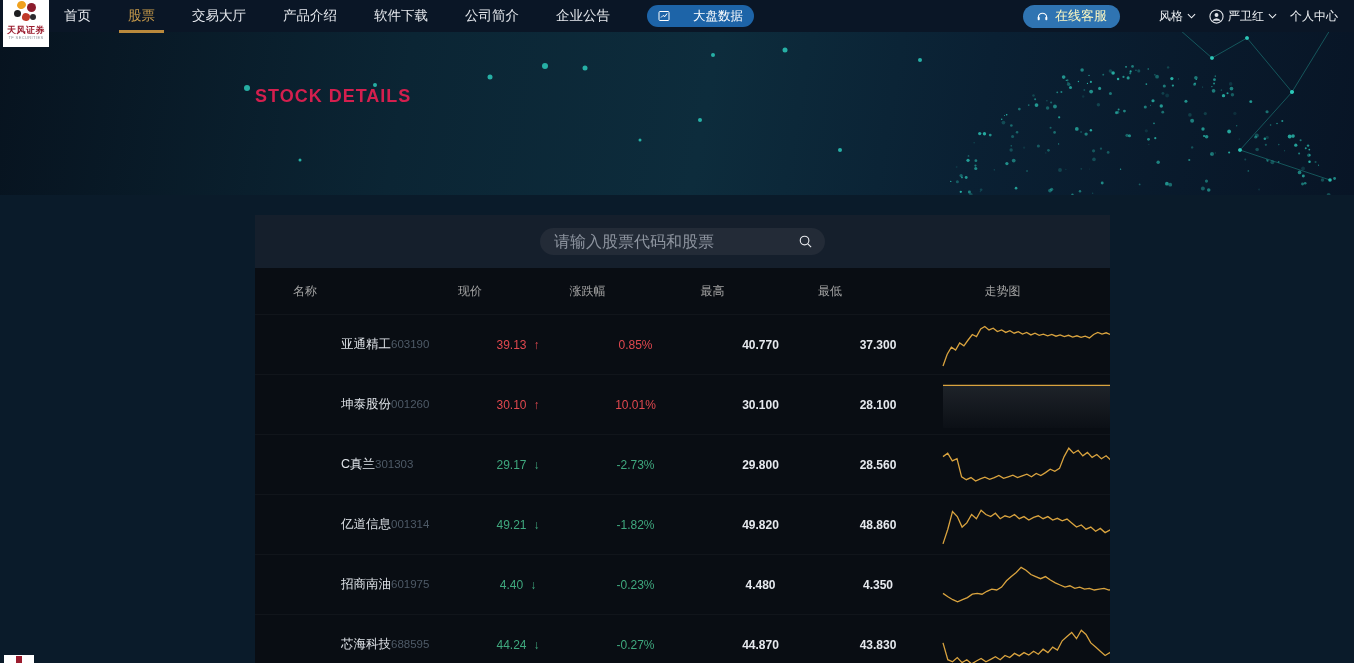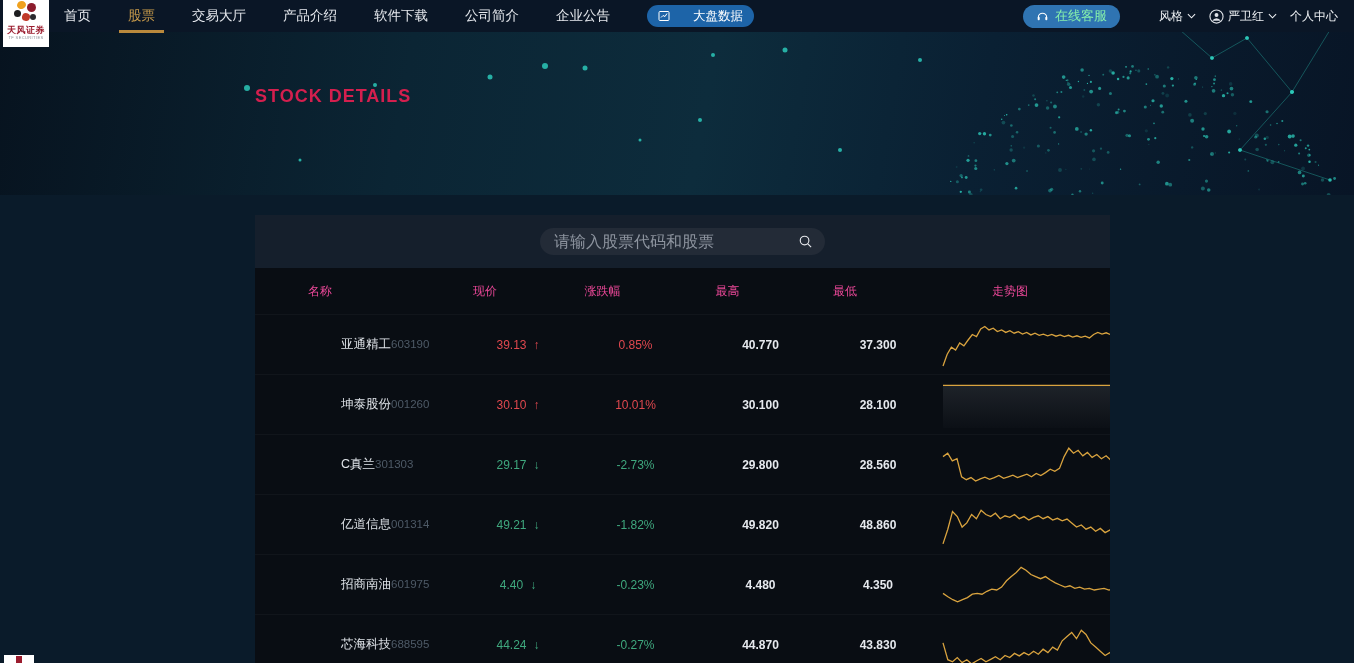--- a/index.html
+++ b/index.html
@@ -31,21 +31,21 @@
     display: inline-flex; align-items: center; gap: 23px;
     background: #1d64a8; color: #fff; font-size: 12.5px;
     height: 22px; padding: 0 11px; border-radius: 12px; cursor: pointer;
   }
   .nav-right {
     margin-left: auto; display: flex; align-items: center;
     padding-right: 16px; gap: 13px;
   }
   .service-pill {
     display: inline-flex; align-items: center; gap: 6px;
-    background: #2f74b2; color: #86efac; font-size: 13px;
+    background: #2f74b2; color: #fef9c3; font-size: 13px;
     height: 23px; padding: 0 13px; border-radius: 12px; cursor: pointer;
     margin-right: 26px;
   }
   .nav-right .txt { font-size: 12px; color: #eef1f4; cursor: pointer; display: inline-flex; align-items: center; gap: 4px; }
   .chev { width: 9px; height: 6px; display: inline-block; }
 
   
   .logo-box {
     position: absolute; top: 0; left: 3px; width: 46px; height: 47px;
     background: #ffffff; z-index: 30;
@@ -88,21 +88,21 @@
 
   
   .stock-table {
     position: absolute; left: 255px; top: 268px; width: 855px; height: 395px;
     background: #090d13; overflow: hidden;
   }
   .thead, .trow {
     display: grid; grid-template-columns: 170px 90px 145px 105px 130px 1fr;
     align-items: center;
   }
-  .thead { height: 46px; color: #ec4899; font-size: 12px; margin-left: 15px; }
+  .thead { height: 46px; color: #a3a3a3; font-size: 12px; }
   .trow { height: 60px; border-top: 1px solid rgba(255,255,255,0.035); cursor: pointer; padding-left: 48px; }
   .cell { text-align: center; font-size: 12px; }
   .cell-name { text-align: left; padding-left: 38px; }
   .sname { color: #dfe3e8; font-size: 12.5px; }
   .scode { color: #4e5a67; font-size: 11.5px; }
   .val { color: #e6e9ee; font-weight: bold; font-size: 12px; }
   .up { color: #e0484f; }
   .down { color: #3fa87e; }
   .arrow { margin-left: 7px; font-size: 12px; }
   .chart-cell { justify-self: start; }

